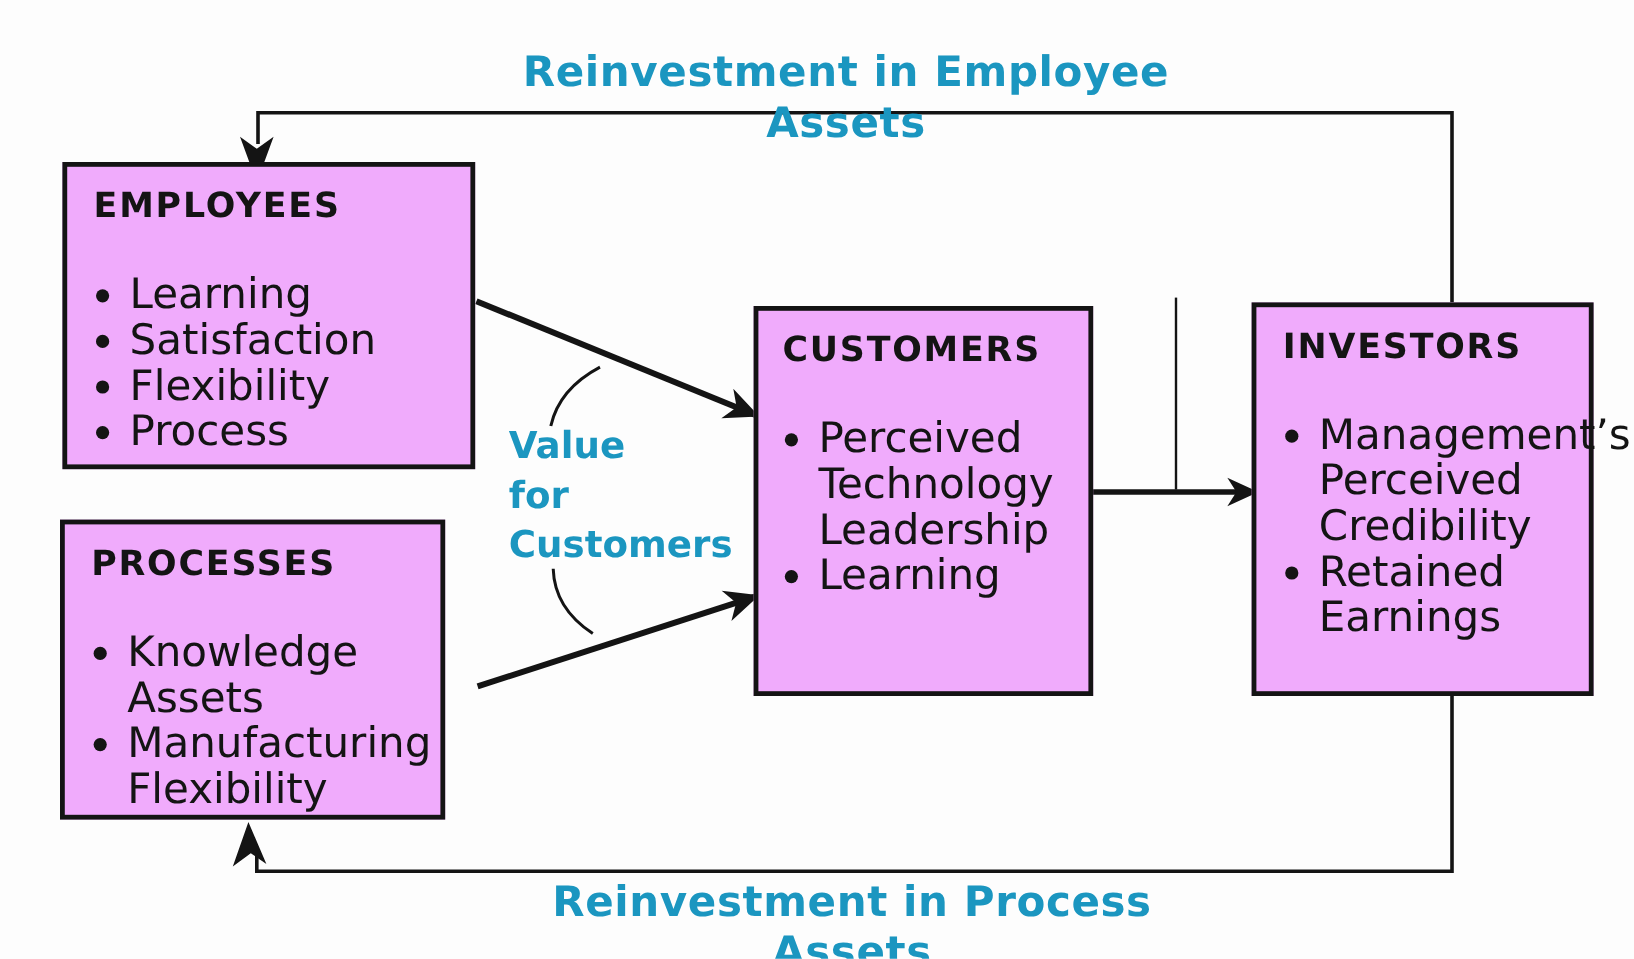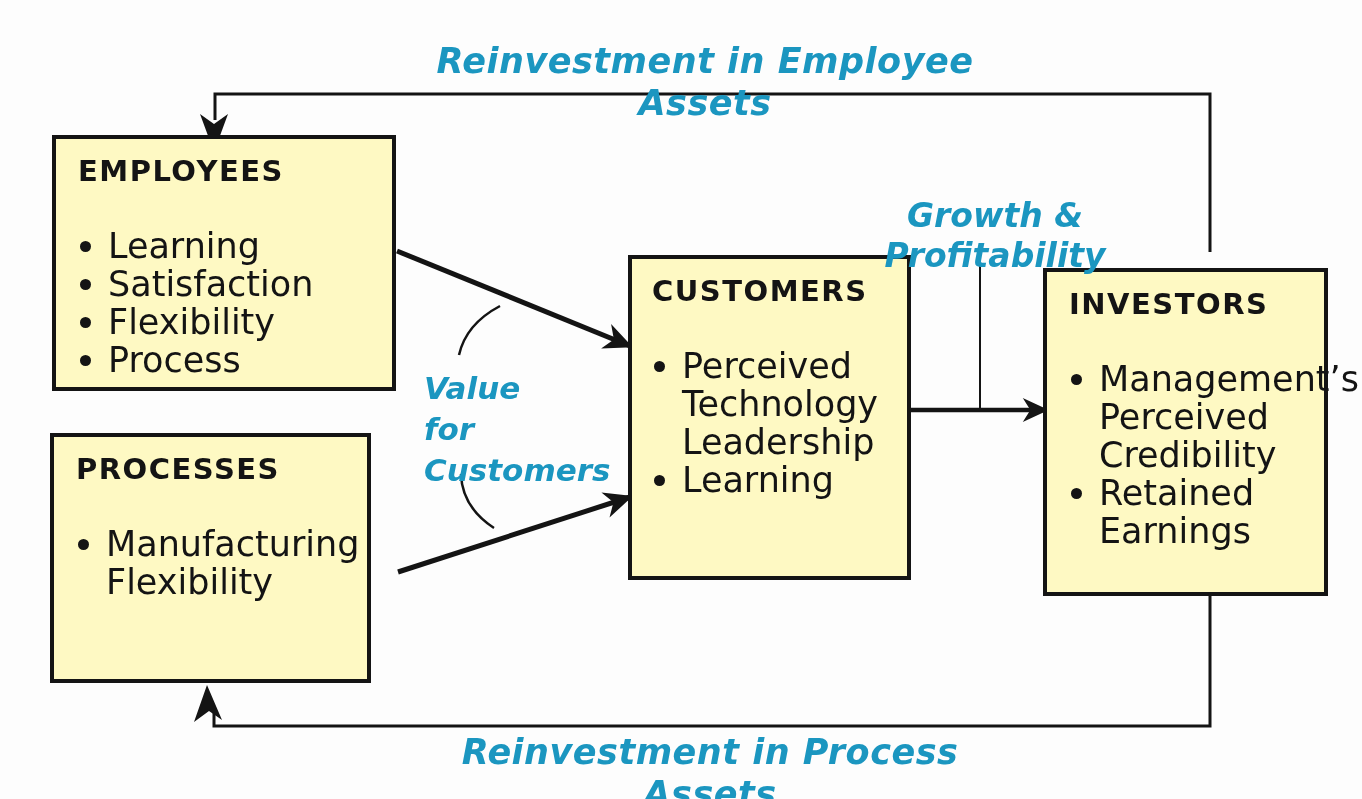--- a/index.html
+++ b/index.html
@@ -15,21 +15,21 @@
     color:var(--ink,#141414);
   }
   .overlay{
     position:absolute;left:0;top:0;width:1362px;height:799px;
     pointer-events:none;
   }
   .box{
     position:absolute;
     box-sizing:border-box;
     border:4px solid var(--ink,#141414);
-    background:#fef9c3;
+    background:#f0abfc;
     padding:14px 10px 0 22px;
   }
   .box h3{
     margin:0;
     font-size:29px;
     line-height:36px;
     font-weight:600;
     letter-spacing:1.5px;
     white-space:nowrap;
   }
@@ -50,47 +50,46 @@
     content:"";
     position:absolute;
     left:2px;top:14px;
     width:11px;height:11px;
     border-radius:50%;
     background:var(--ink,#141414);
   }
   #box-employees{left:52px;top:135px;width:344px;height:256px;}
   #box-processes{left:50px;top:433px;width:321px;height:250px;}
   #box-customers{left:628px;top:255px;width:283px;height:325px;padding-left:20px;}
-  #box-investors{left:1043px;top:268px;width:285px;height:328px;}
+  #box-investors{left:1043px;top:252px;width:285px;height:328px;}
 
   .cyan-label{
     position:absolute;
     color:var(--accent,#1b96c0);
-    font-style:italic;
     font-weight:bold;
   }
   #label-top-loop{
     left:420px;top:40px;width:570px;
     text-align:center;
     font-size:35px;line-height:42px;
     letter-spacing:0.5px;
   }
   #label-bottom-loop{
     left:425px;top:731px;width:570px;
     text-align:center;
     font-size:35px;line-height:42px;
     letter-spacing:0.5px;
   }
   #label-growth{
     left:805px;top:196px;width:380px;
     text-align:center;
     font-size:33px;line-height:40px;
   }
   #label-value{
-    left:424px;top:368px;width:210px;
+    left:424px;top:352px;width:210px;
     font-size:31px;line-height:41px;
     white-space:pre-line;
   }
 </style>
 </head>
 <body>
 
 <div class="canvas" style="--bg: #fdfdfd; --ink: #141414; --accent: #1b96c0;">
 
   <svg class="overlay" width="1362" height="799" viewBox="0 0 1362 799" xmlns="http://www.w3.org/2000/svg">
@@ -124,20 +123,21 @@
         <li>Learning</li>
         <li>Satisfaction</li>
         <li>Flexibility</li>
         <li>Process</li>
       </ul>
   </div>
 
   <div class="box" id="box-processes">
     <h3>PROCESSES</h3>
     <ul>
+        <li>Knowledge Assets</li>
         <li>Manufacturing
 Flexibility</li>
       </ul>
   </div>
 
   <div class="box" id="box-customers">
     <h3>CUSTOMERS</h3>
     <ul>
         <li>Perceived
 Technology
@@ -154,19 +154,18 @@
 Credibility</li>
         <li>Retained
 Earnings</li>
       </ul>
   </div>
 
   <div class="cyan-label" id="label-top-loop">Reinvestment in Employee Assets</div>
 
   <div class="cyan-label" id="label-bottom-loop">Reinvestment in Process Assets</div>
 
-  <div class="cyan-label" id="label-growth">Growth &amp; Profitability</div>
 
   <div class="cyan-label" id="label-value">Value
 for
 Customers</div>
 
 </div>
 
 </body></html>

